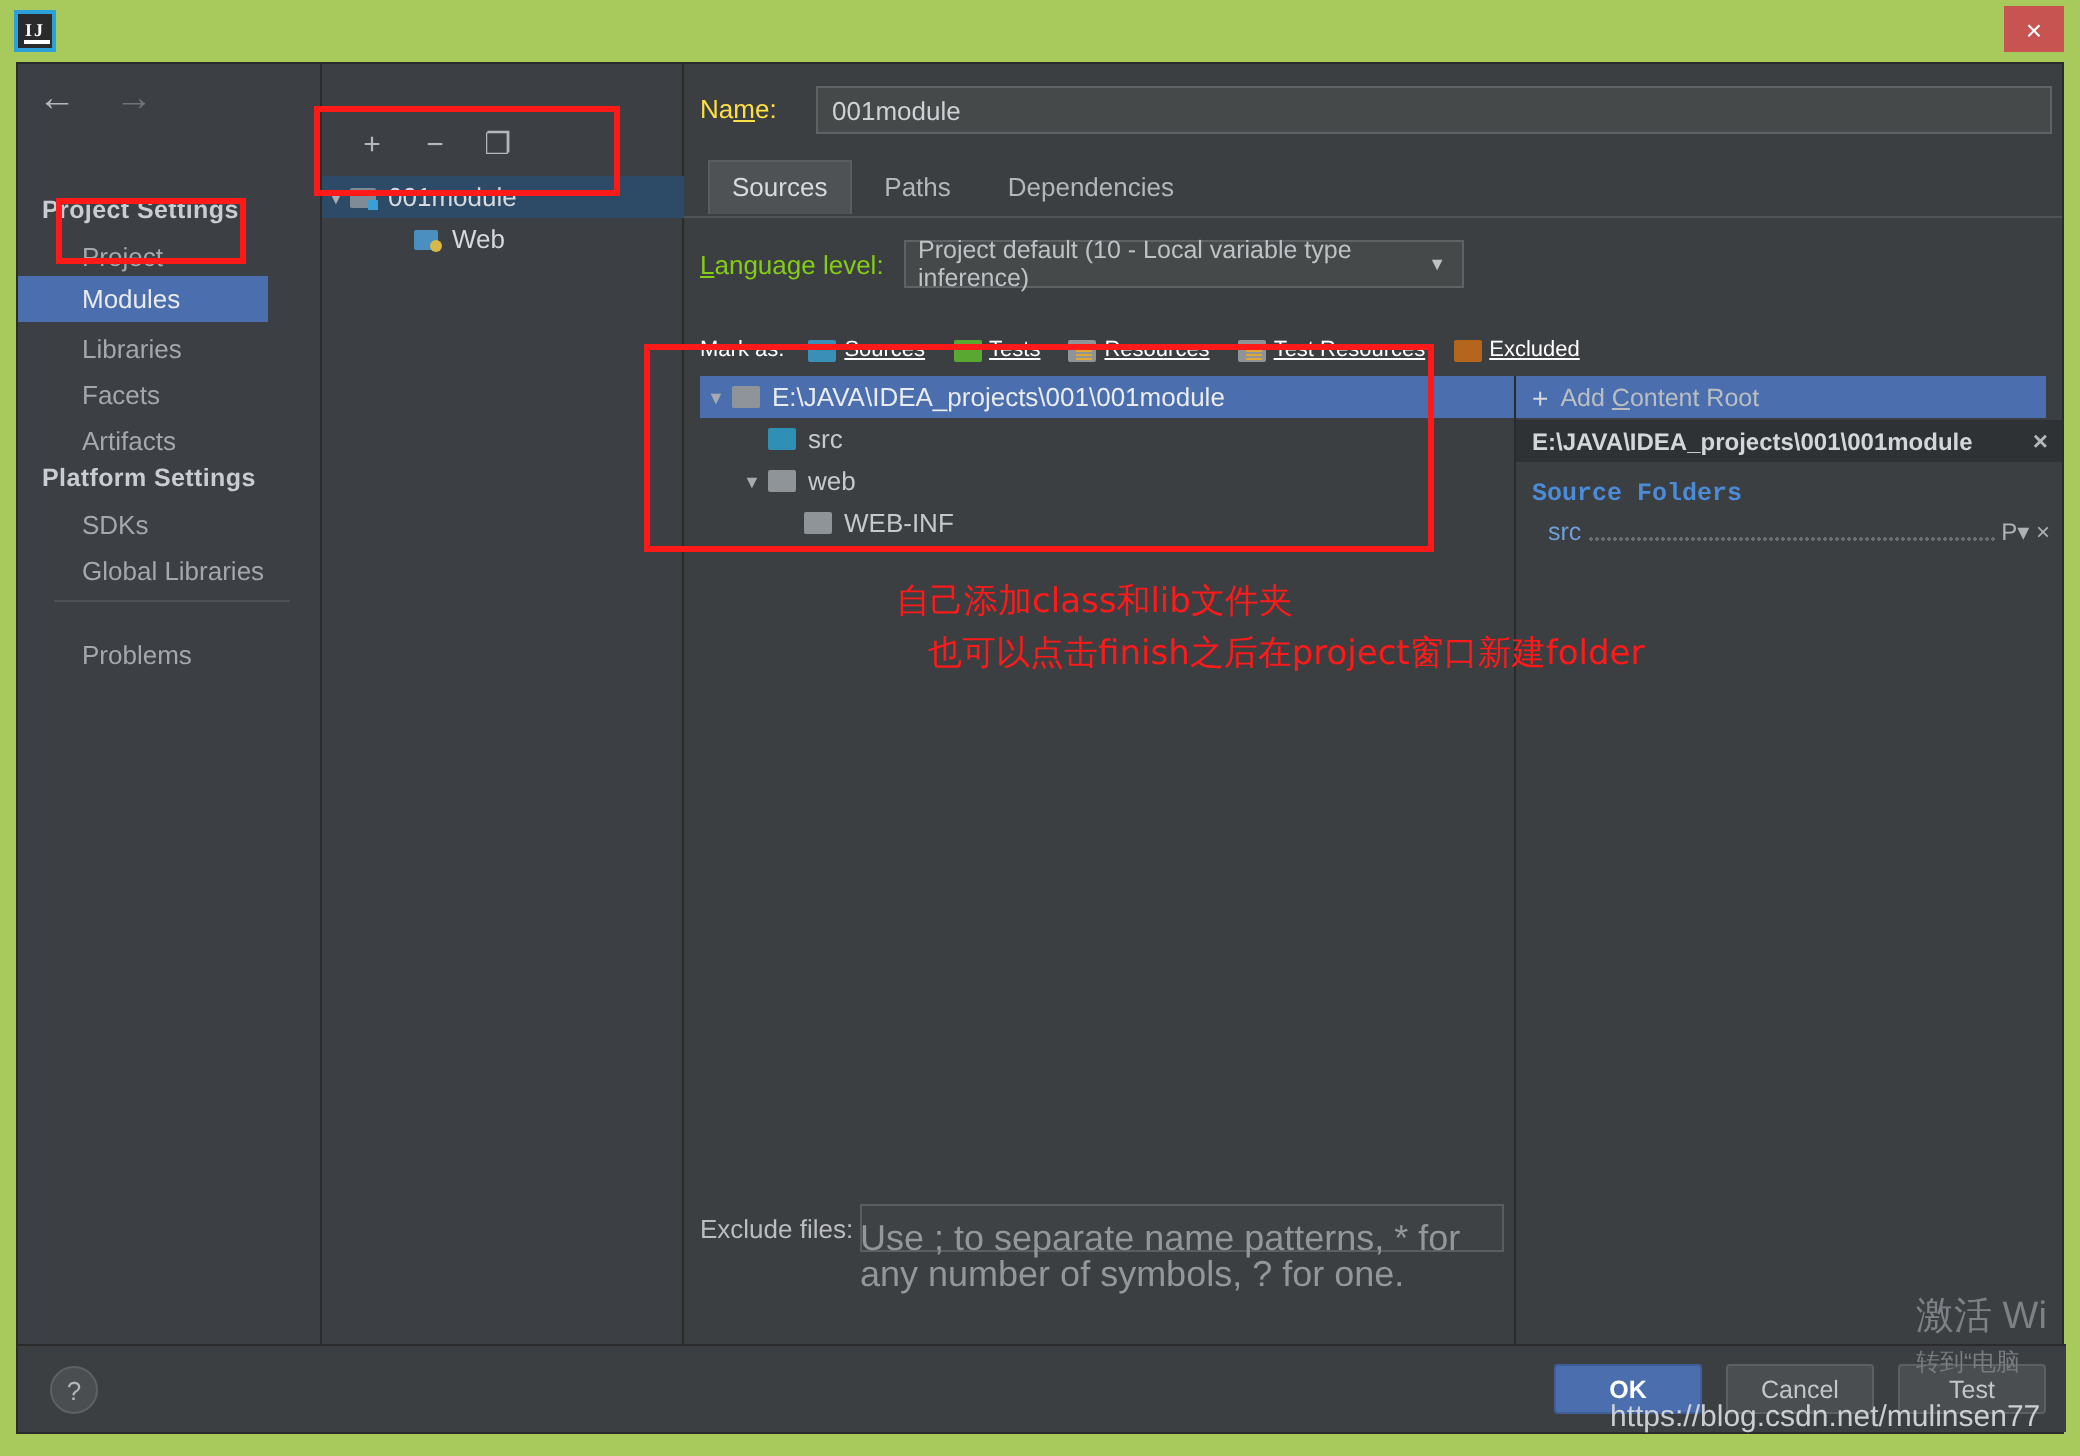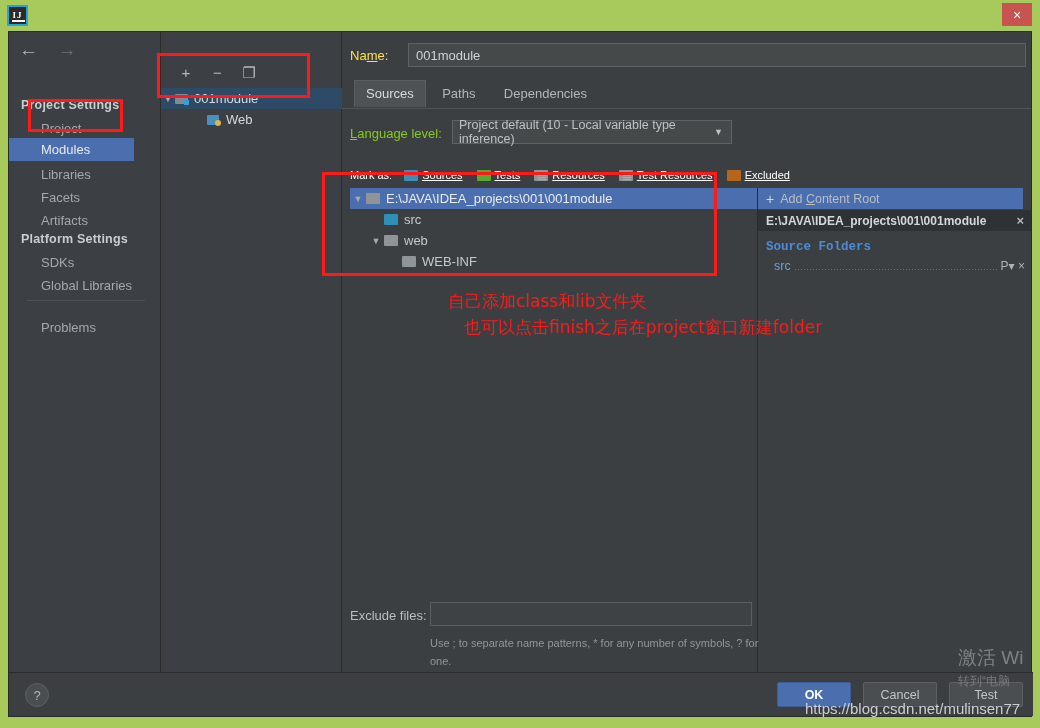--- a/index.html
+++ b/index.html
@@ -230,22 +230,22 @@
   .src-icons { color: #aeb1b5; font-size: 12px; white-space: nowrap; cursor: pointer; }
 
   
   .exclude-row { position: absolute; left: 8px; top: 574px; }
   .exclude-label { font-size: 13px; color: #bbbdc0; }
   .exclude-input {
     position: absolute; left: 88px; top: 570px; width: 322px; height: 24px;
     background: #3f4244; border: 1px solid #5a5e60;
   }
   .exclude-hint {
-    position: absolute; left: 88px; top: 602px; width: 330px;
-    font-size: 11px; color: #93969a; line-height: 18px;
+    position: absolute; left: 88px; top: 578px; width: 330px;
+    font-size: 18px; color: #93969a; line-height: 18px;
   }
 
   
   .bottombar {
     position: absolute; left: 0; bottom: 0; width: 1024px; height: 44px;
     background: #3c3f41; border-top: 1px solid #2b2b2b;
   }
   .help-btn {
     position: absolute; left: 16px; top: 10px; width: 24px; height: 24px;
     border-radius: 50%; background: #4a4e50; border: 1px solid #5d6163;

